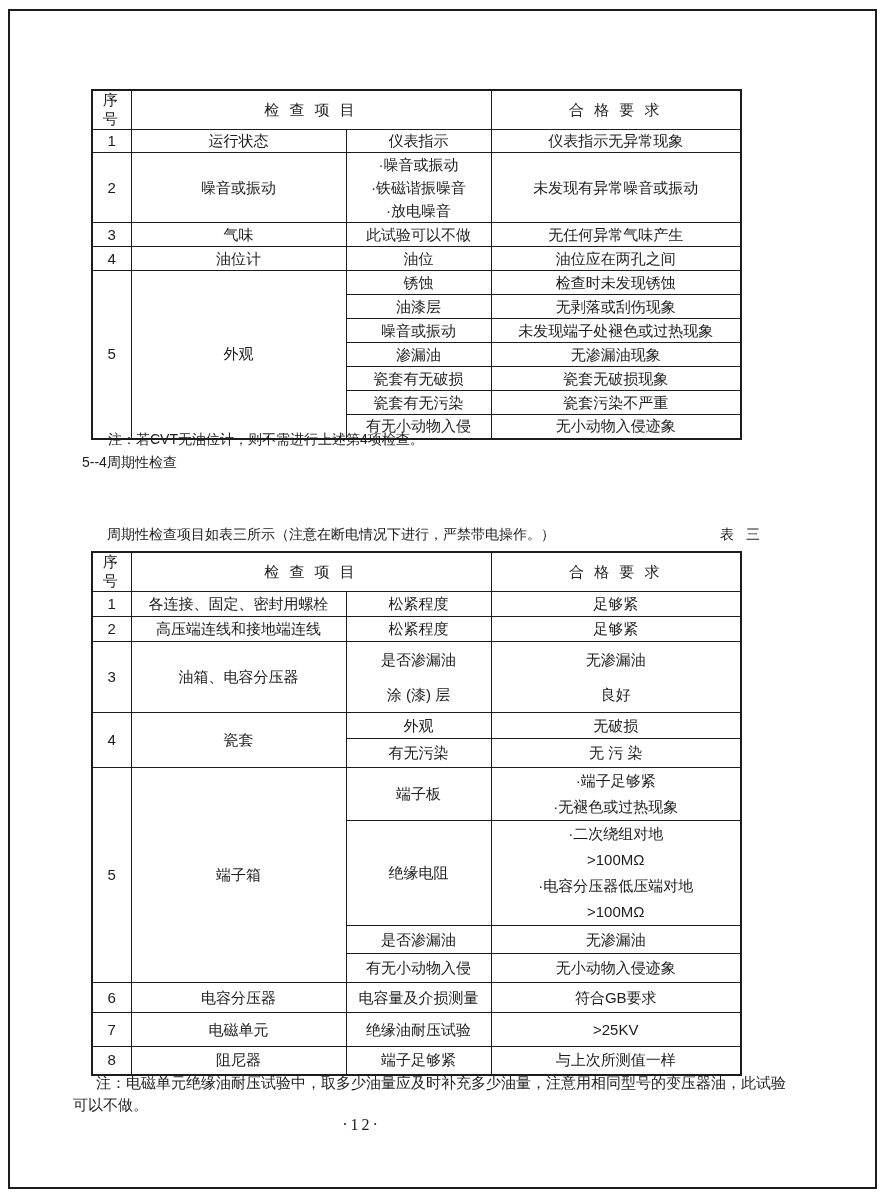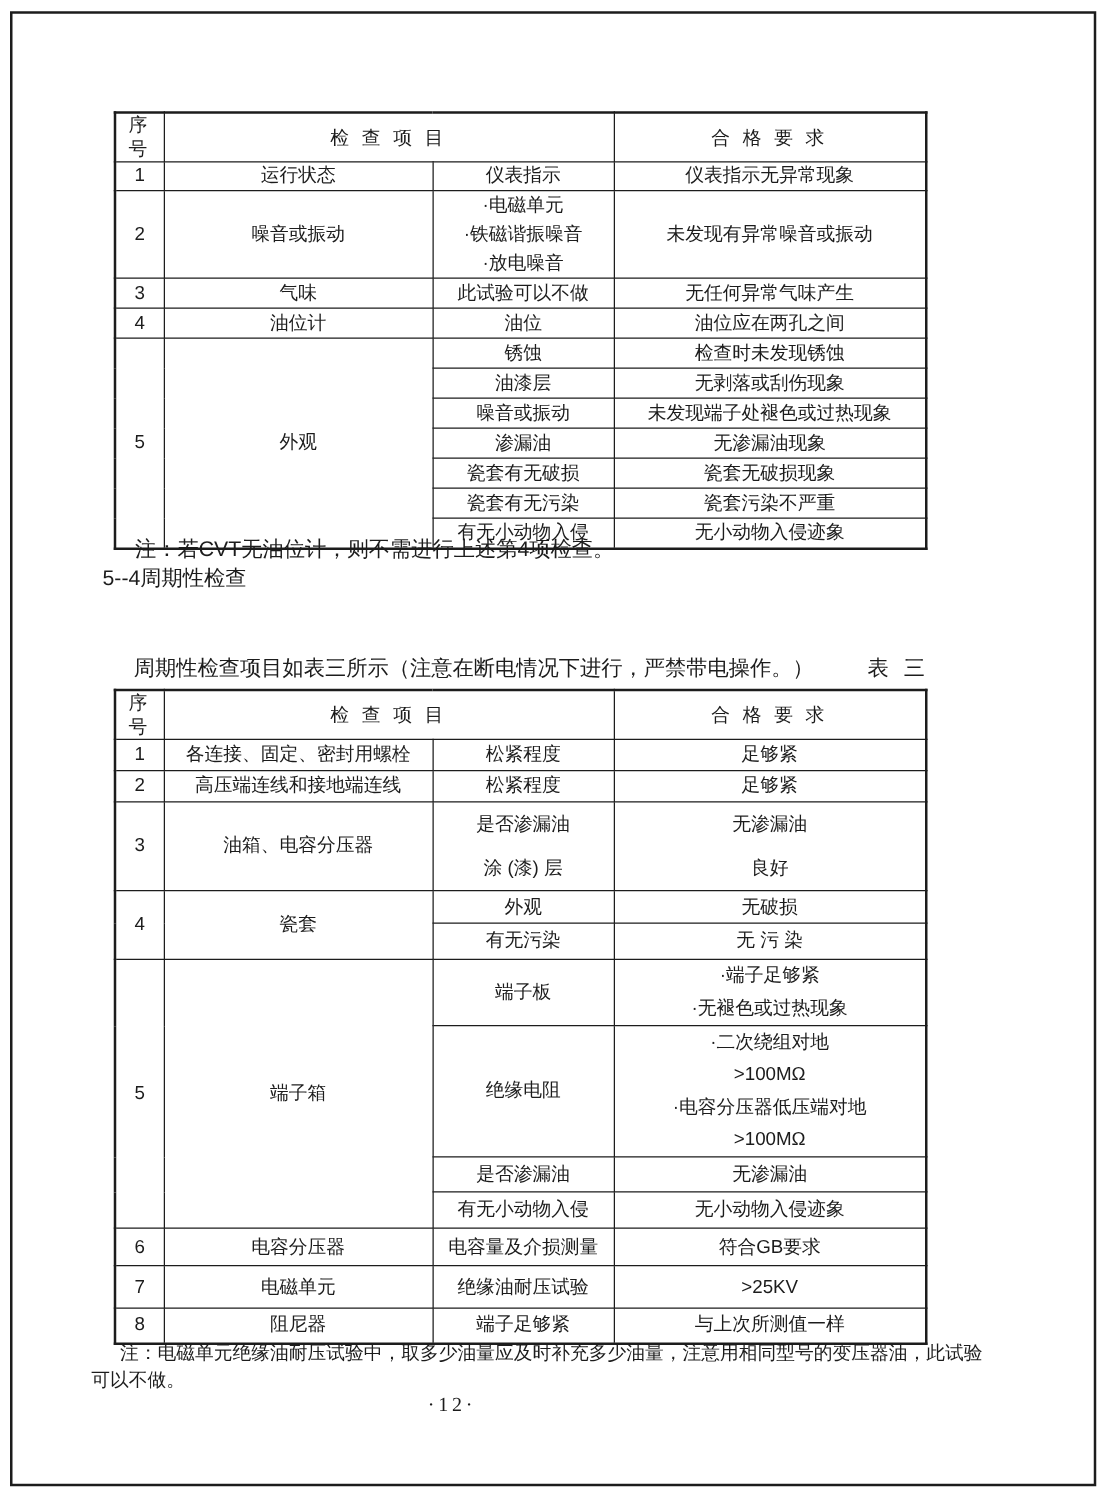--- a/index.html
+++ b/index.html
@@ -12,28 +12,28 @@
     overflow: hidden;
   }
   .frame {
     position: absolute;
     left: 8px; top: 9px;
     width: 865px; height: 1176px;
     border: 2px solid #1c1c1c;
   }
   .textline {
     position: absolute;
-    font-size: 17px;
+    font-size: 14px;
     line-height: 19px;
     white-space: nowrap;
   }
   .note1   { left: 108px; top: 430px; }
   .heading { left: 82px;  top: 453px; }
   .caption { left: 107px; top: 525px; }
-  .t3label { left: 694px; top: 525px; letter-spacing: 12px; }
+  .t3label { left: 720px; top: 525px; letter-spacing: 12px; }
   .bottomnote {
     position: absolute;
     left: 73px; top: 1072px;
     width: 726px;
     font-size: 15px;
     line-height: 22px;
     text-indent: 23px;
     white-space: normal;
   }
   .pagenum {
@@ -108,21 +108,21 @@
           </td>
         </tr>
         <tr style="height: 69px;">
           <td>
             <div>2</div>
           </td>
           <td>
             <div>噪音或振动</div>
           </td>
           <td>
-            <div style="line-height: 23px;">·电磁单元</div>
+            <div style="line-height: 23px;">·噪音或振动</div>
             <div style="line-height: 23px;">·铁磁谐振噪音</div>
             <div style="line-height: 23px;">·放电噪音</div>
           </td>
           <td>
             <div>未发现有异常噪音或振动</div>
           </td>
         </tr>
         <tr style="height: 24px;">
           <td>
             <div>3</div>

